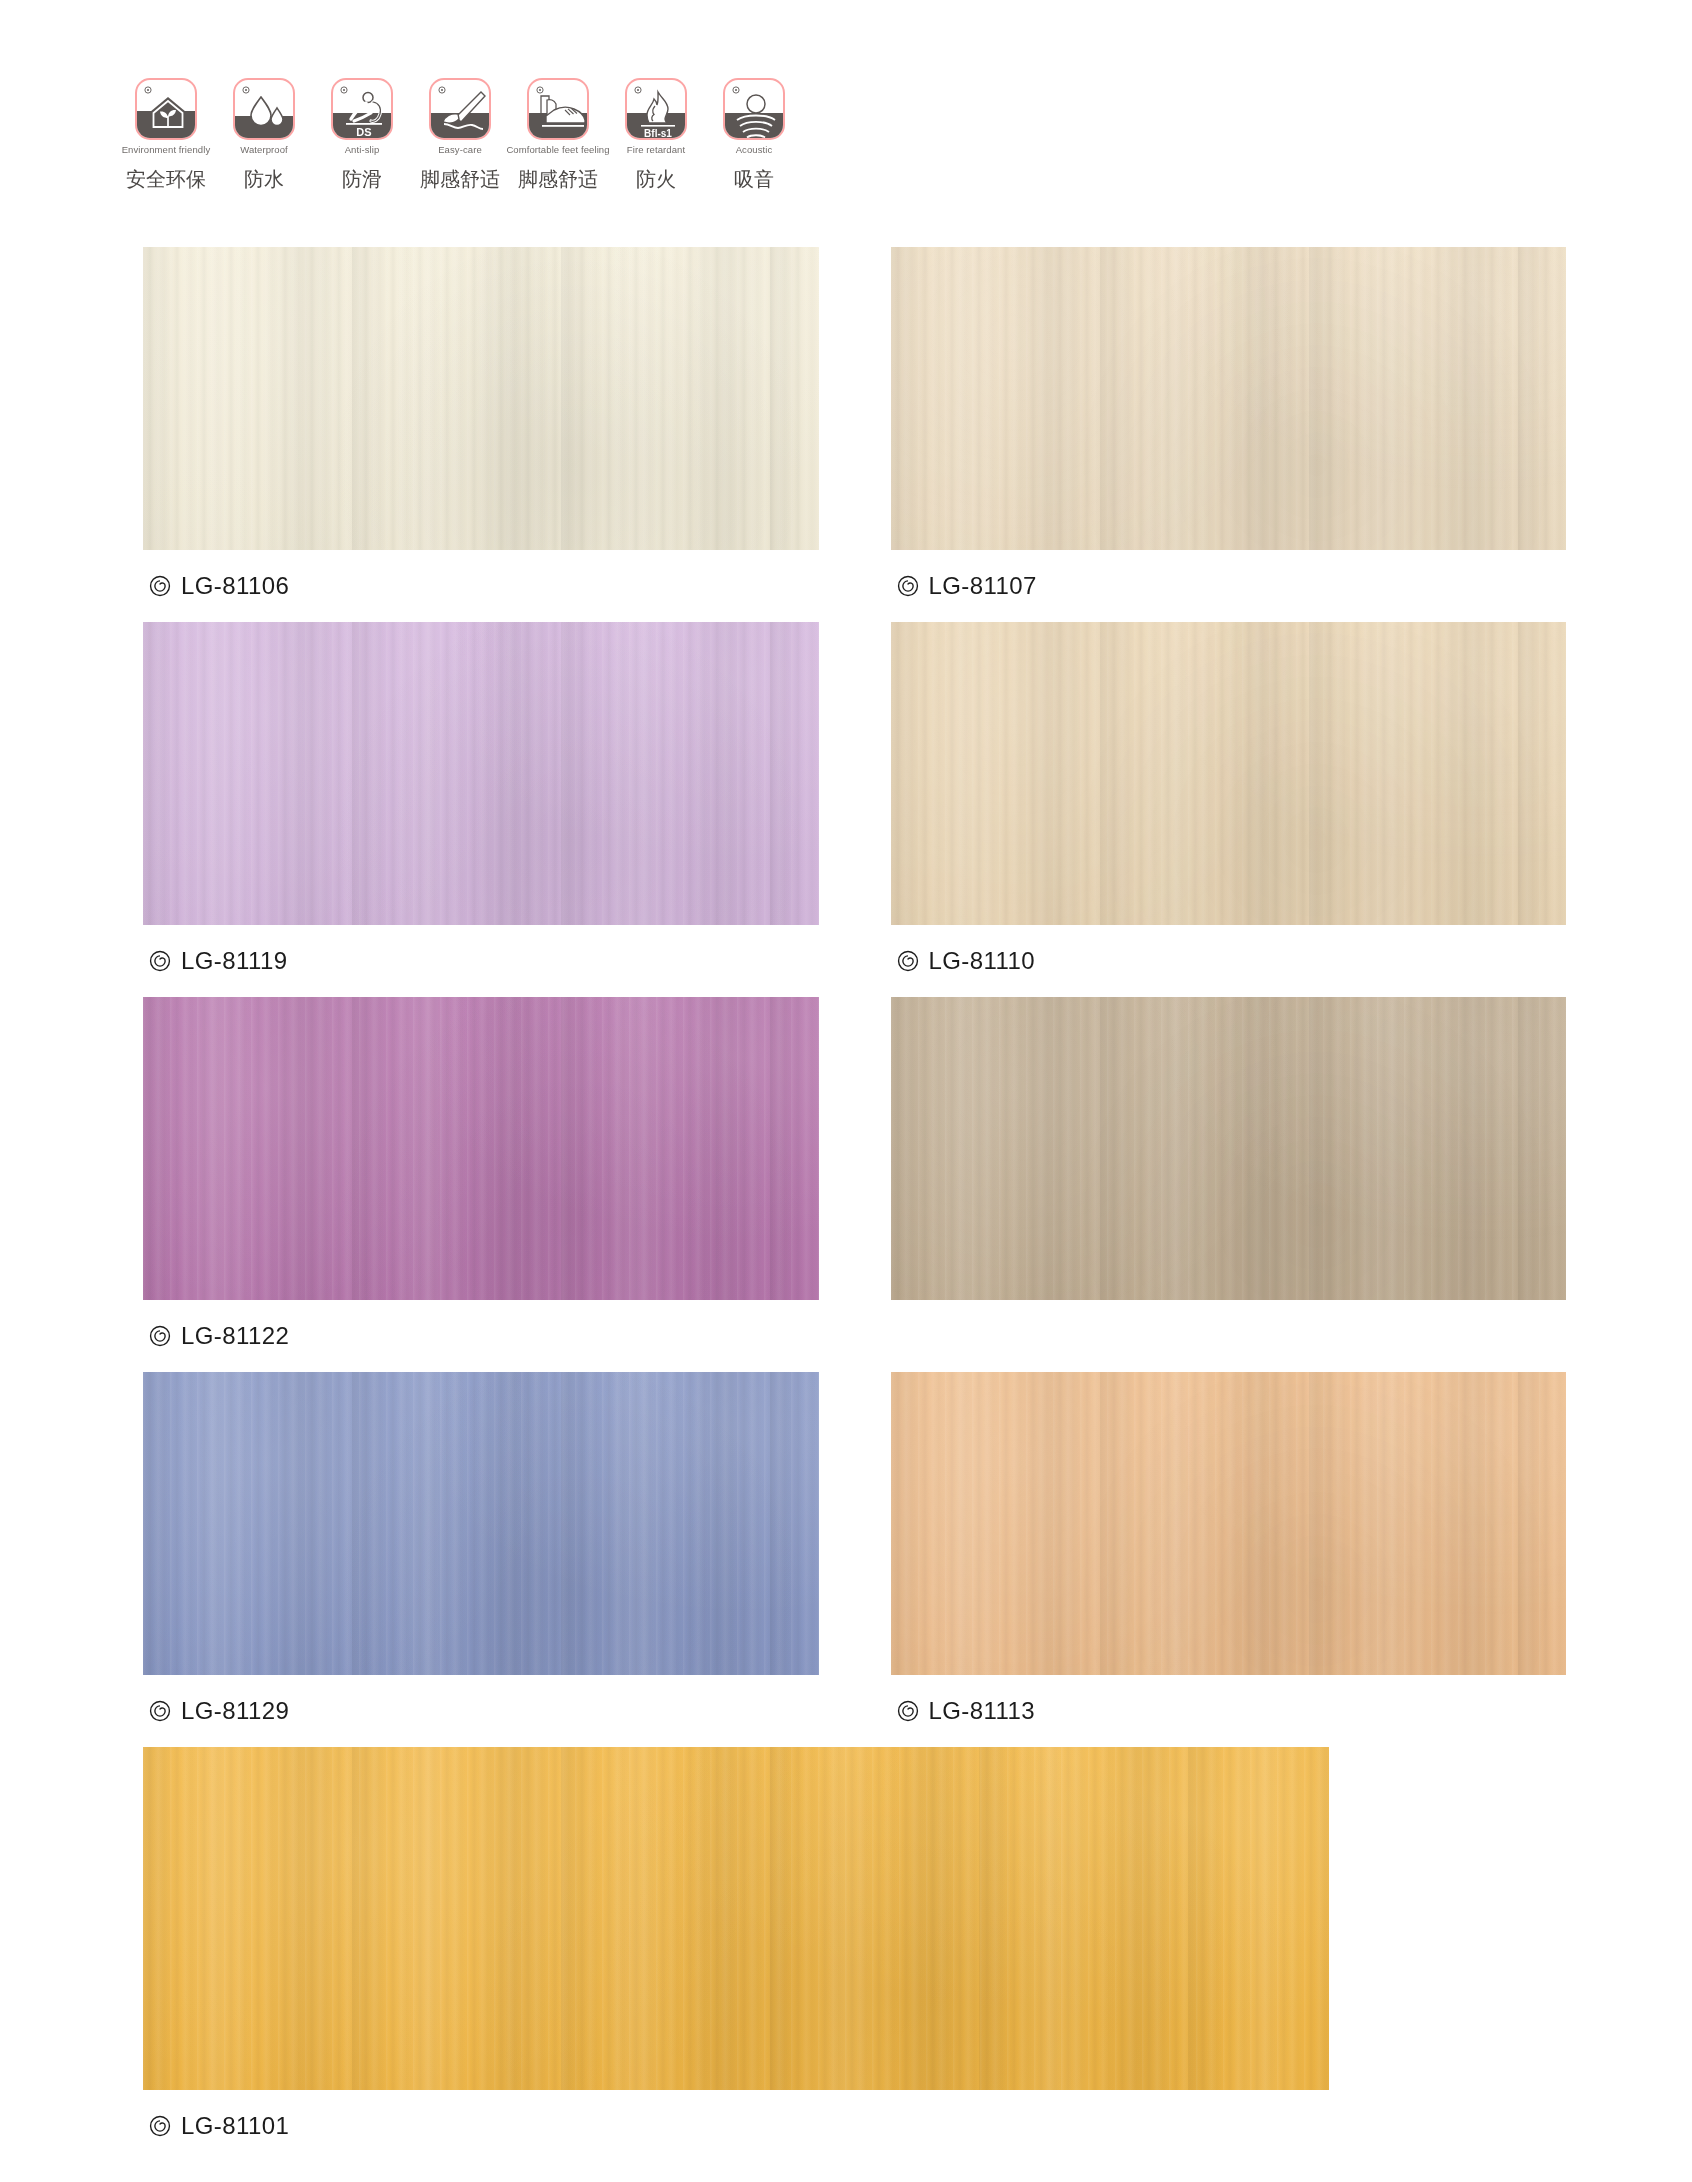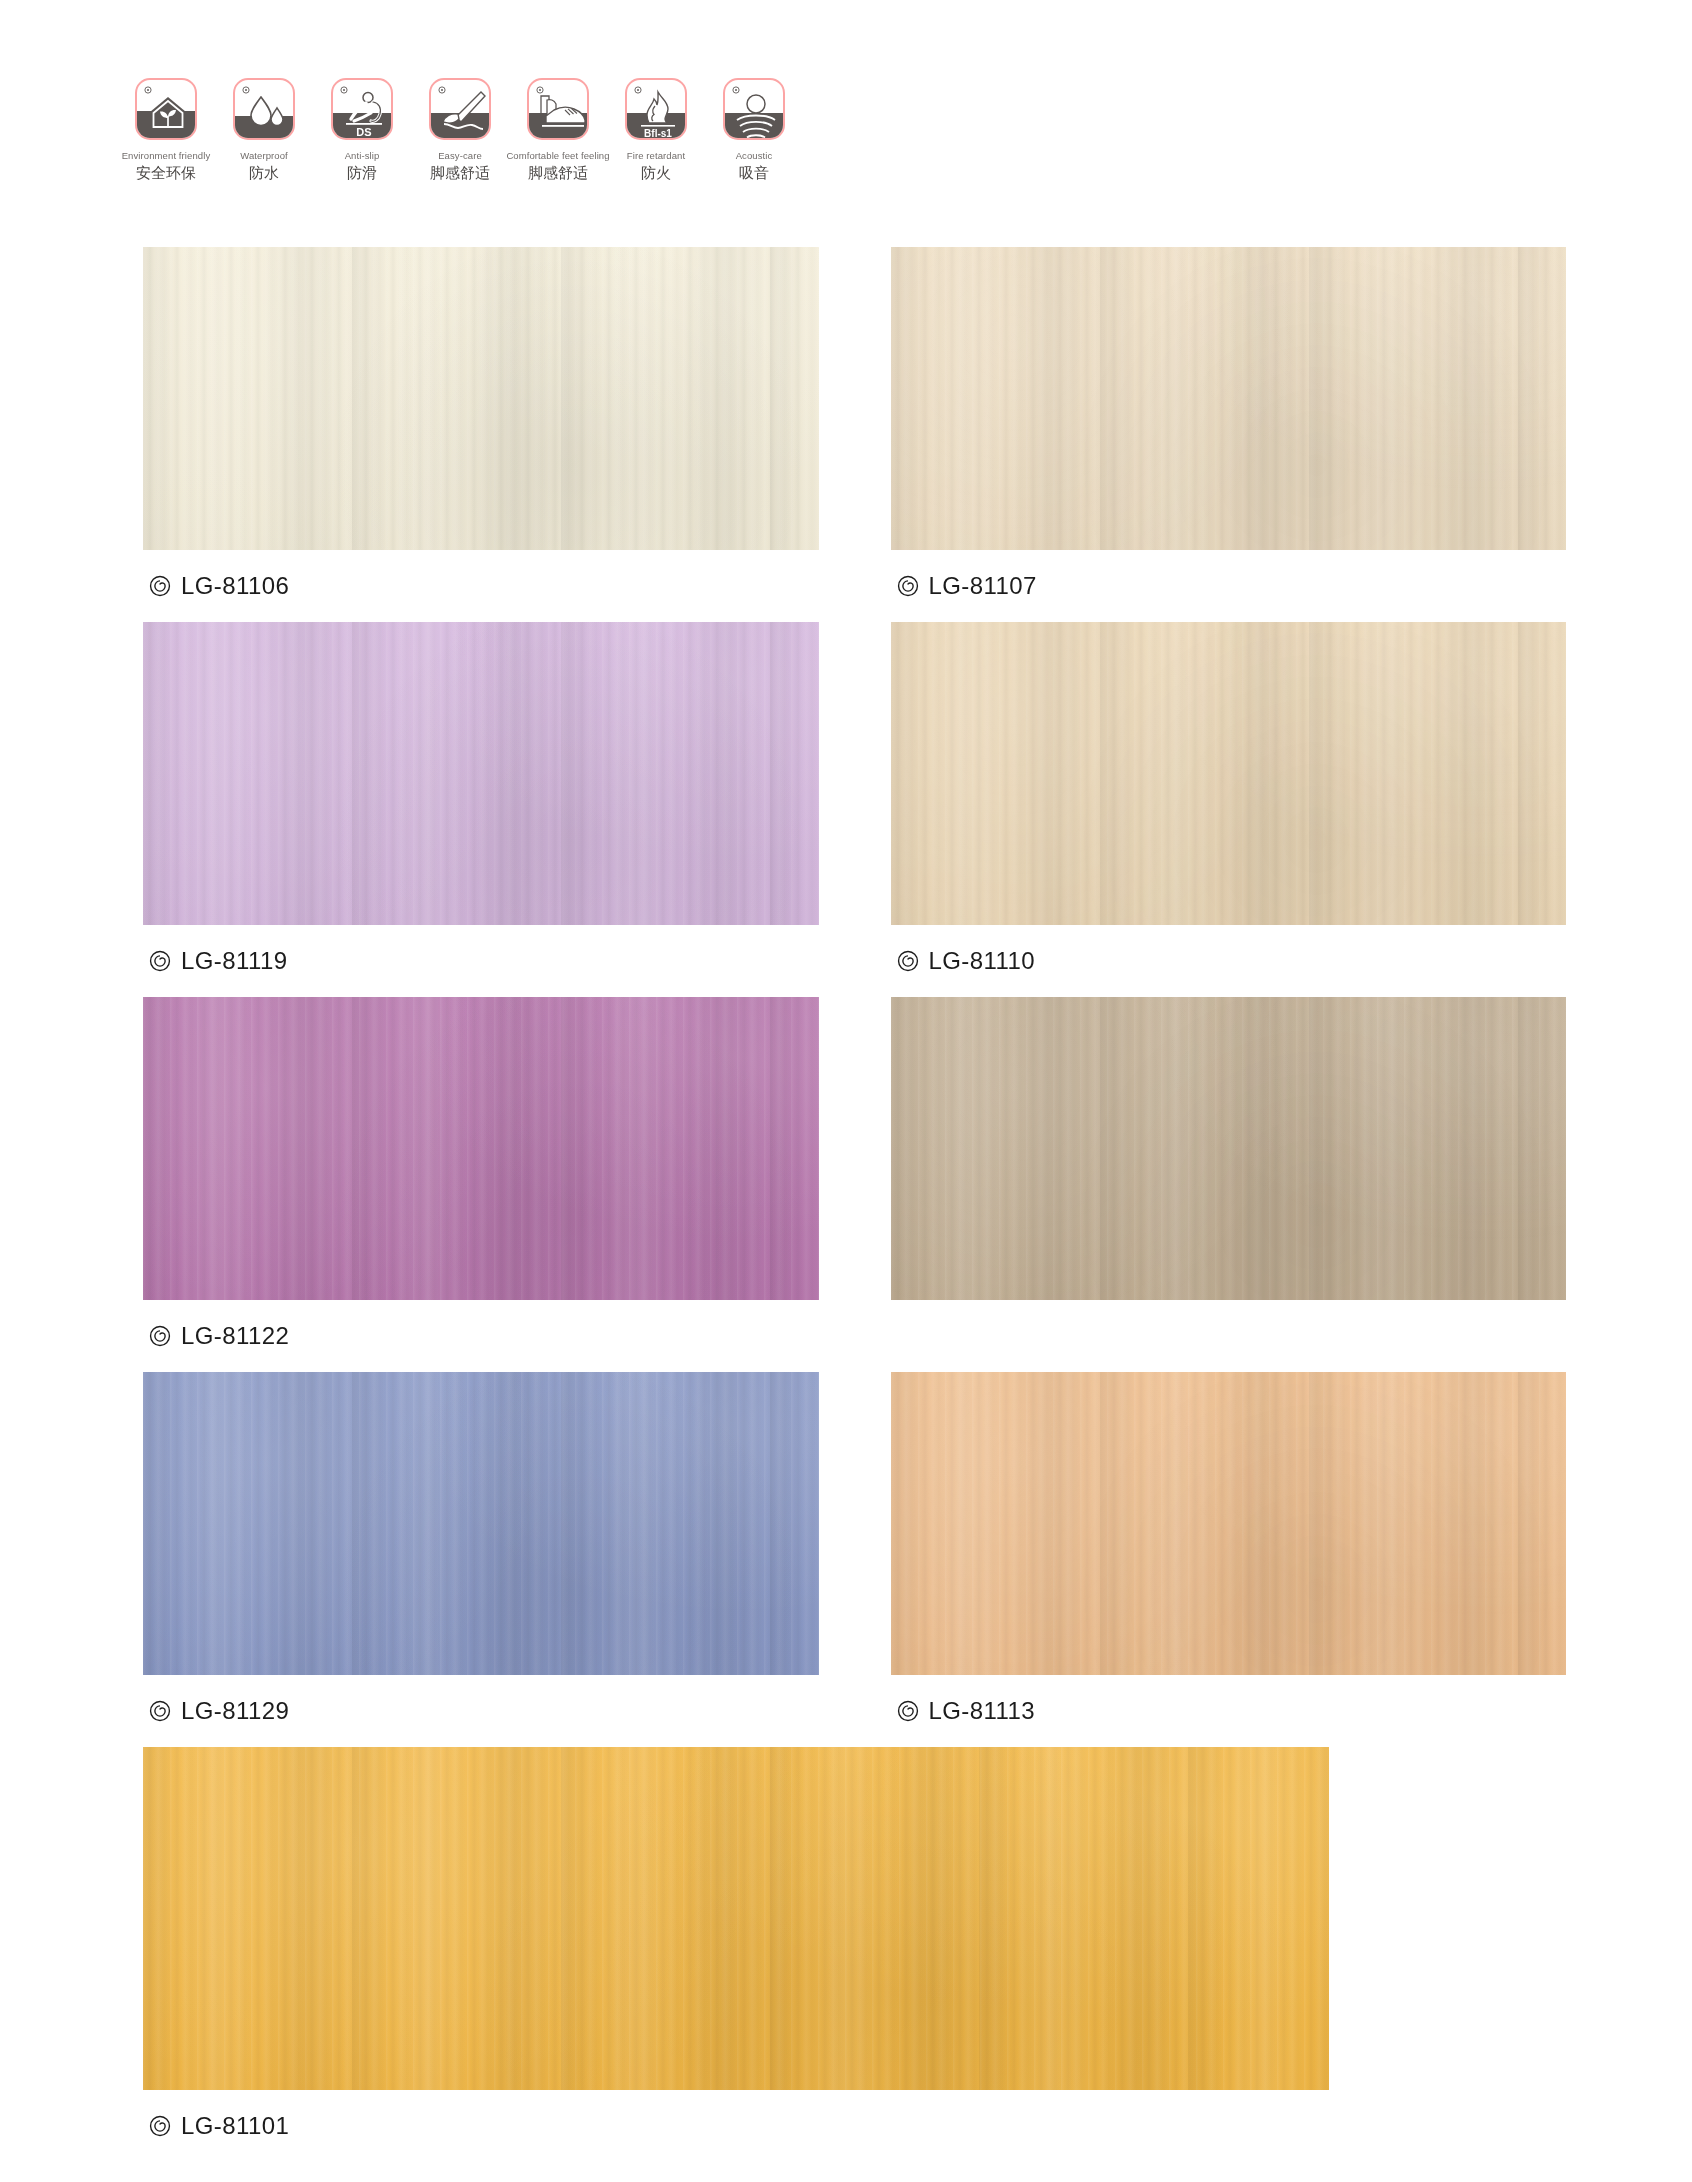--- a/index.html
+++ b/index.html
@@ -43,32 +43,32 @@
     border-radius: 15px;
     background: #ffffff;
     border: 2px solid #fca5a5;
     overflow: hidden;
     position: relative;
   }
 
   .feature-icon .ic-svg { display: block; width: 62px; height: 62px; }
 
   .feature-label-en {
-    margin-top: 10px;
+    margin-top: 4px;
     font-size: 9.5px;
     line-height: 11px;
     color: #716d6b;
     text-align: center;
     letter-spacing: 0.1px;
     white-space: nowrap;
   }
 
   .feature-label-cn {
-    margin-top: 3px;
-    font-size: 15px;
+    margin-top: 15px;
+    font-size: 20px;
     line-height: 18px;
     color: #4b4846;
     text-align: center;
     white-space: nowrap;
   }
 
   
   .grid {
     position: absolute;
     left: 121px;

